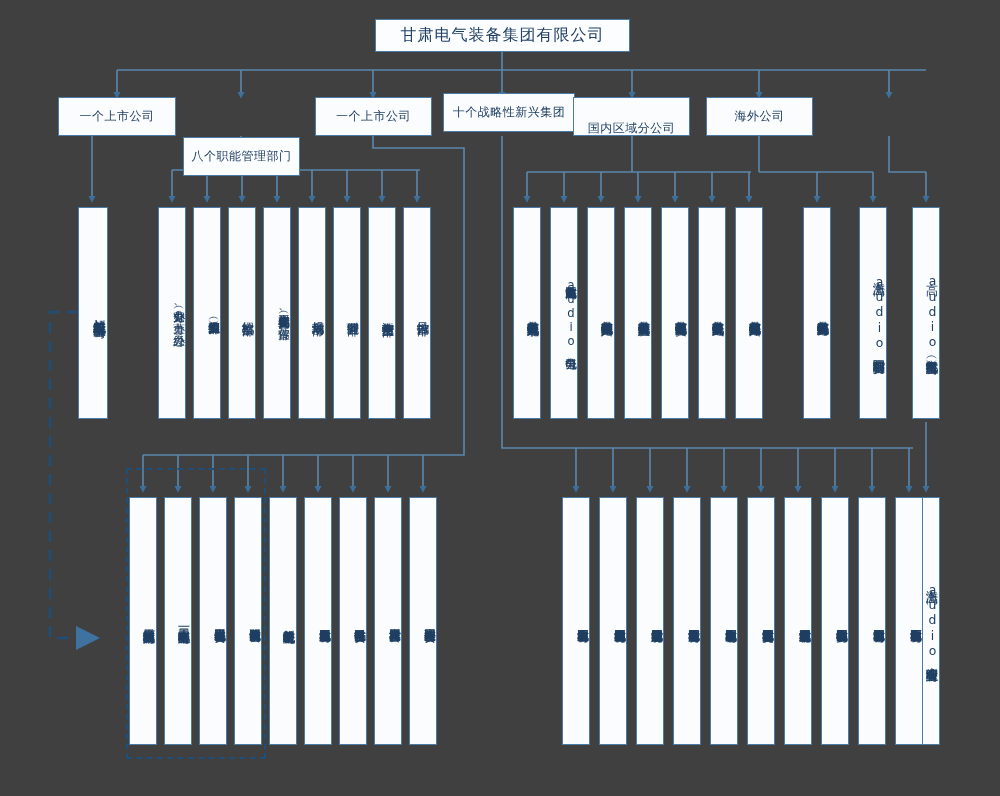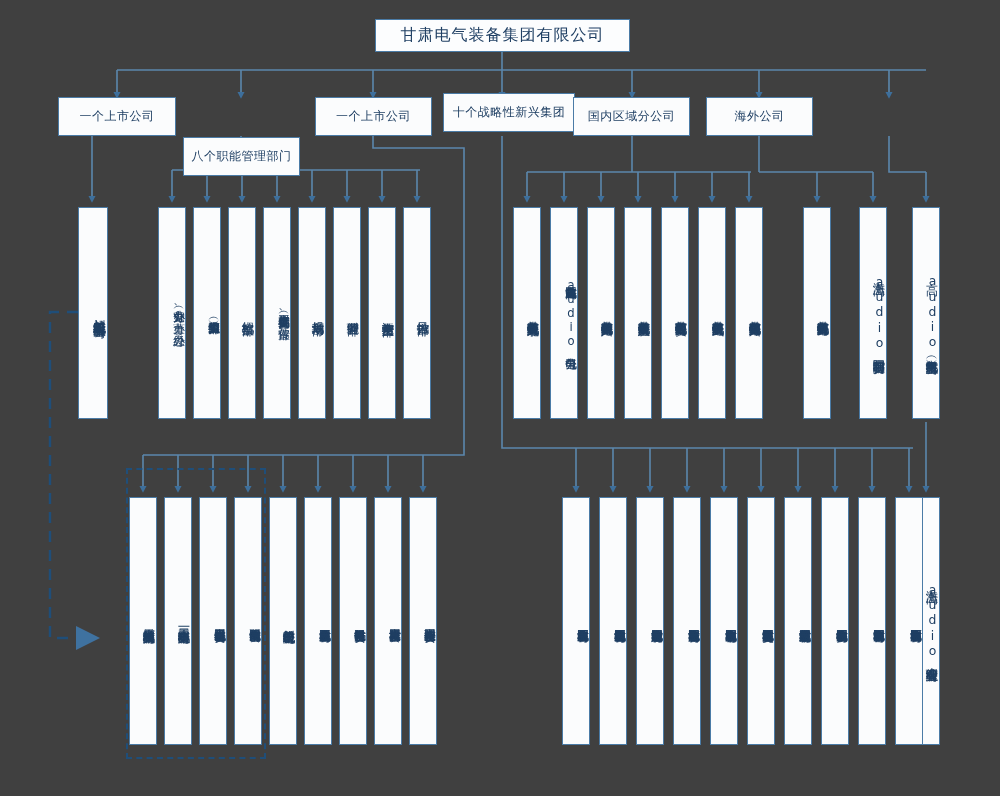--- a/index.html
+++ b/index.html
@@ -172,21 +172,21 @@
   </div>
   <div class="node lvl2" style="left:183px;top:97px;width:117px;height:39px;margin-top:40px;">
     <span>八个职能管理部门</span>
   </div>
   <div class="node lvl2" style="left:315px;top:97px;width:117px;height:39px;">
     <span>一个上市公司</span>
   </div>
   <div class="node lvl2" style="left:443px;top:93px;width:132px;height:39px;">
     <span>十个战略性新兴集团</span>
   </div>
-  <div class="node lvl2" style="left:573px;top:97px;width:117px;height:39px;">
+  <div class="node lvl2" style="left:573px;top:97px;width:117px;height:39px;align-items:flex-end;">
     <span>国内区域分公司</span>
   </div>
   <div class="node lvl2" style="left:706px;top:97px;width:107px;height:39px;">
     <span>海外公司</span>
   </div>
 
   <div class="node vert" style="left:78px;top:207px;width:30px;height:212px;">
     <span>兰州长城电工股份有限公司</span>
   </div>
 

